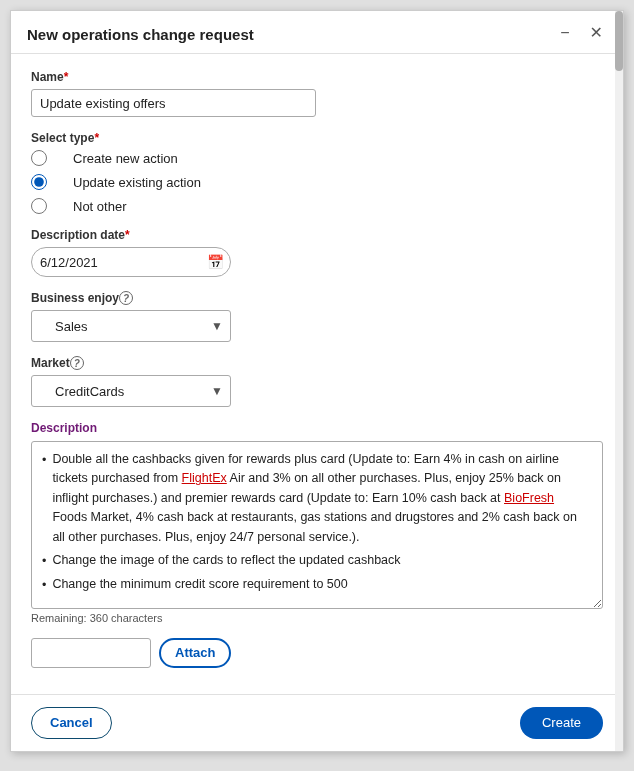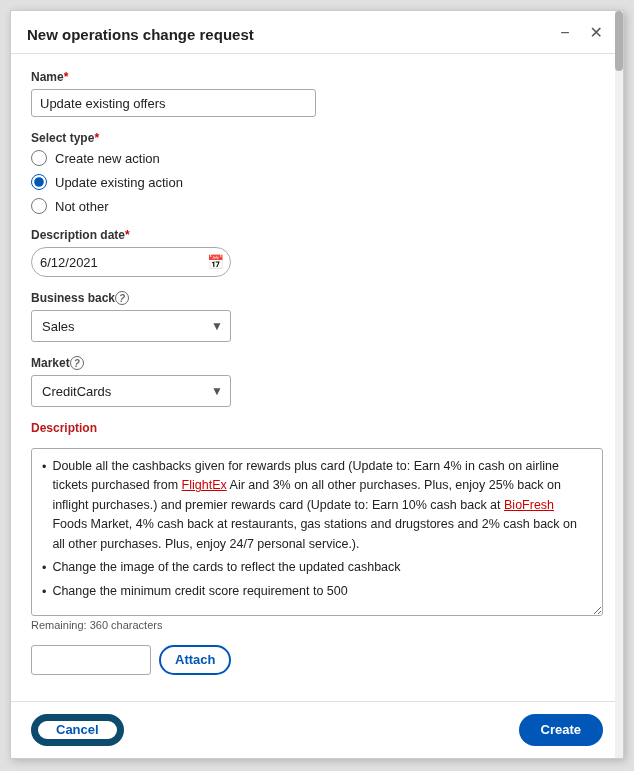--- a/index.html
+++ b/index.html
@@ -92,21 +92,21 @@
     }
     .radio-group {
       display: flex;
       flex-direction: column;
       gap: 8px;
       margin-top: 4px;
     }
     .radio-item {
       display: flex;
       align-items: center;
-      gap: 8px;
+      gap: 26px;
       cursor: pointer;
     }
     .radio-item input[type="radio"] {
       width: 16px;
       height: 16px;
       accent-color: #0057b8;
       cursor: pointer;
     }
     .radio-label {
       font-size: 13px;
@@ -137,43 +137,43 @@
     }
     .select-wrapper {
       position: relative;
       width: 200px;
     }
     .select-field {
       width: 100%;
       height: 32px;
       border: 1px solid #aaa;
       border-radius: 3px;
-      padding: 4px 30px 4px 10px;
+      padding: 4px 30px 4px 23px;
       font-size: 13px;
       color: #222;
       appearance: none;
       -webkit-appearance: none;
       background: #fff;
       cursor: pointer;
       outline: none;
     }
     .select-arrow {
       position: absolute;
       right: 8px;
       top: 50%;
       transform: translateY(-50%);
       pointer-events: none;
       color: #555;
       font-size: 12px;
     }
     .description-label {
       font-size: 12px;
       font-weight: 600;
-      color: #b91c1c;
-      margin-bottom: 13px;
+      color: #701a75;
+      margin-bottom: 6px;
     }
     .description-box {
       width: 100%;
       min-height: 160px;
       border: 1px solid #aaa;
       border-radius: 3px;
       padding: 8px 10px;
       font-size: 12.5px;
       color: #222;
       line-height: 1.5;
@@ -241,37 +241,37 @@
     .modal-footer {
       display: flex;
       justify-content: space-between;
       align-items: center;
       padding: 12px 20px;
       border-top: 1px solid #e0e0e0;
     }
     .cancel-button {
       height: 32px;
       padding: 0 18px;
-      border: 7px solid #0c4a6e;
+      border: 1px solid #0c4a6e;
       border-radius: 16px;
       background: #fff;
       color: #0057b8;
       font-size: 13px;
       font-weight: 600;
       cursor: pointer;
     }
     .create-button {
       height: 32px;
       padding: 0 22px;
       border: none;
       border-radius: 16px;
       background: #0057b8;
       color: #fff;
       font-size: 13px;
-      font-weight: 700;
+      font-weight: 400;
       cursor: pointer;
     }
     .scrollbar-track {
       position: absolute;
       right: 0;
       top: 0;
       bottom: 0;
       width: 8px;
       background: #f0f0f0;
     }
@@ -339,21 +339,21 @@
         <span class="required-star">*</span>
       </div>
       <div class="date-input-wrapper">
         <input type="text" class="date-input" value="6/12/2021" style="">
         <span class="calendar-icon">📅</span>
       </div>
     </div>
 
     <div class="field-group">
       <div class="field-label">
-        <span>Business back</span>
+        <span>Business enjoy</span>
         <span class="help-icon">?</span>
       </div>
       <div class="select-wrapper">
         <select class="select-field">
           <option>Sales</option>
           <option>Marketing</option>
           <option>Operations</option>
           <option>Finance</option>
         </select>
         <span class="select-arrow">▼</span>

